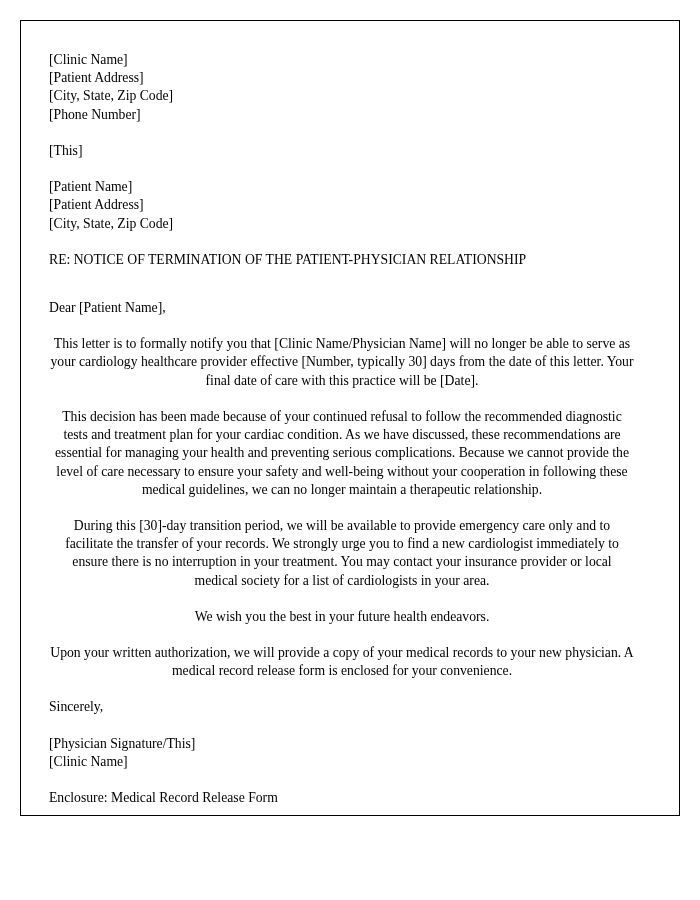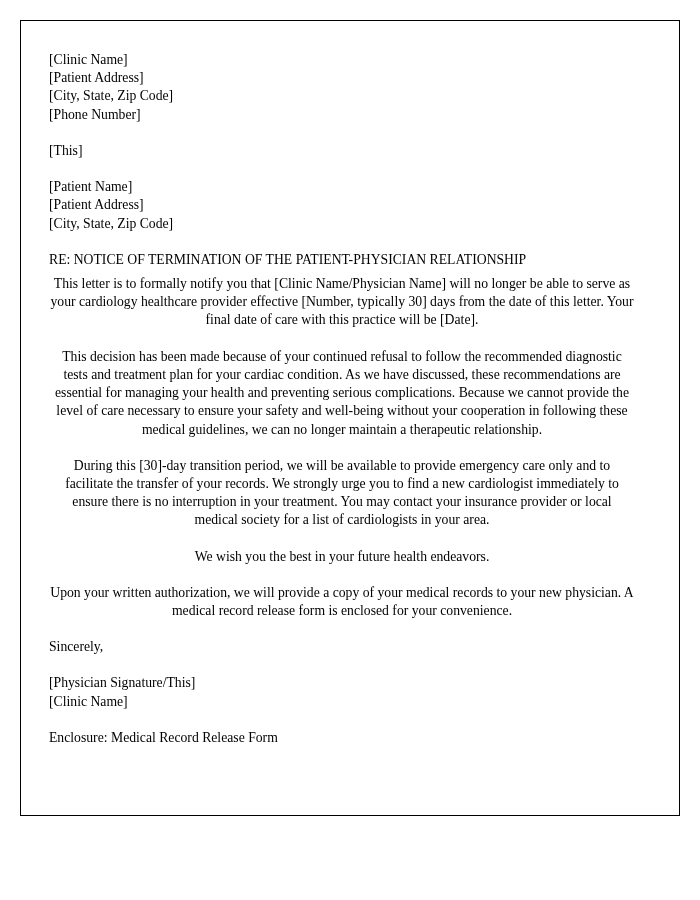--- a/index.html
+++ b/index.html
@@ -23,21 +23,21 @@
     background: #ffffff;
     border: 1px solid #000000;
     padding: 30px 44px 28px 28px;
     color: #000000;
     font-size: 13.7px;
     line-height: 1.33;
   }
   .line { white-space: pre; }
   .block { margin-bottom: 18px; }
   .para { margin-bottom: 18px; text-align: center; }
-  .subject { margin-bottom: 6px; }
+  .subject { margin-bottom: 30px; }
 </style>
 </head>
 <body>
 
 <div class="page">
 
   <div class="block">
     <div class="line">[Clinic Name]</div>
     <div class="line">[Patient Address]</div>
     <div class="line">[City, State, Zip Code]</div>
@@ -49,20 +49,21 @@
   </div>
 
   <div class="block">
     <div class="line">[Patient Name]</div>
     <div class="line">[Patient Address]</div>
     <div class="line">[City, State, Zip Code]</div>
   </div>
 
   <div class="subject">RE: NOTICE OF TERMINATION OF THE PATIENT-PHYSICIAN RELATIONSHIP</div>
 
+  <div class="block">Dear [Patient Name],</div>
 
   <div class="para">This letter is to formally notify you that [Clinic Name/Physician Name] will no longer be able to serve as your cardiology healthcare provider effective [Number, typically 30] days from the date of this letter. Your final date of care with this practice will be [Date].</div>
 
   <div class="para">This decision has been made because of your continued refusal to follow the recommended diagnostic tests and treatment plan for your cardiac condition. As we have discussed, these recommendations are essential for managing your health and preventing serious complications. Because we cannot provide the level of care necessary to ensure your safety and well-being without your cooperation in following these medical guidelines, we can no longer maintain a therapeutic relationship.</div>
 
   <div class="para">During this [30]-day transition period, we will be available to provide emergency care only and to facilitate the transfer of your records. We strongly urge you to find a new cardiologist immediately to ensure there is no interruption in your treatment. You may contact your insurance provider or local medical society for a list of cardiologists in your area.</div>
 
   <div class="para">We wish you the best in your future health endeavors.</div>
 
   <div class="para">Upon your written authorization, we will provide a copy of your medical records to your new physician. A medical record release form is enclosed for your convenience.</div>

